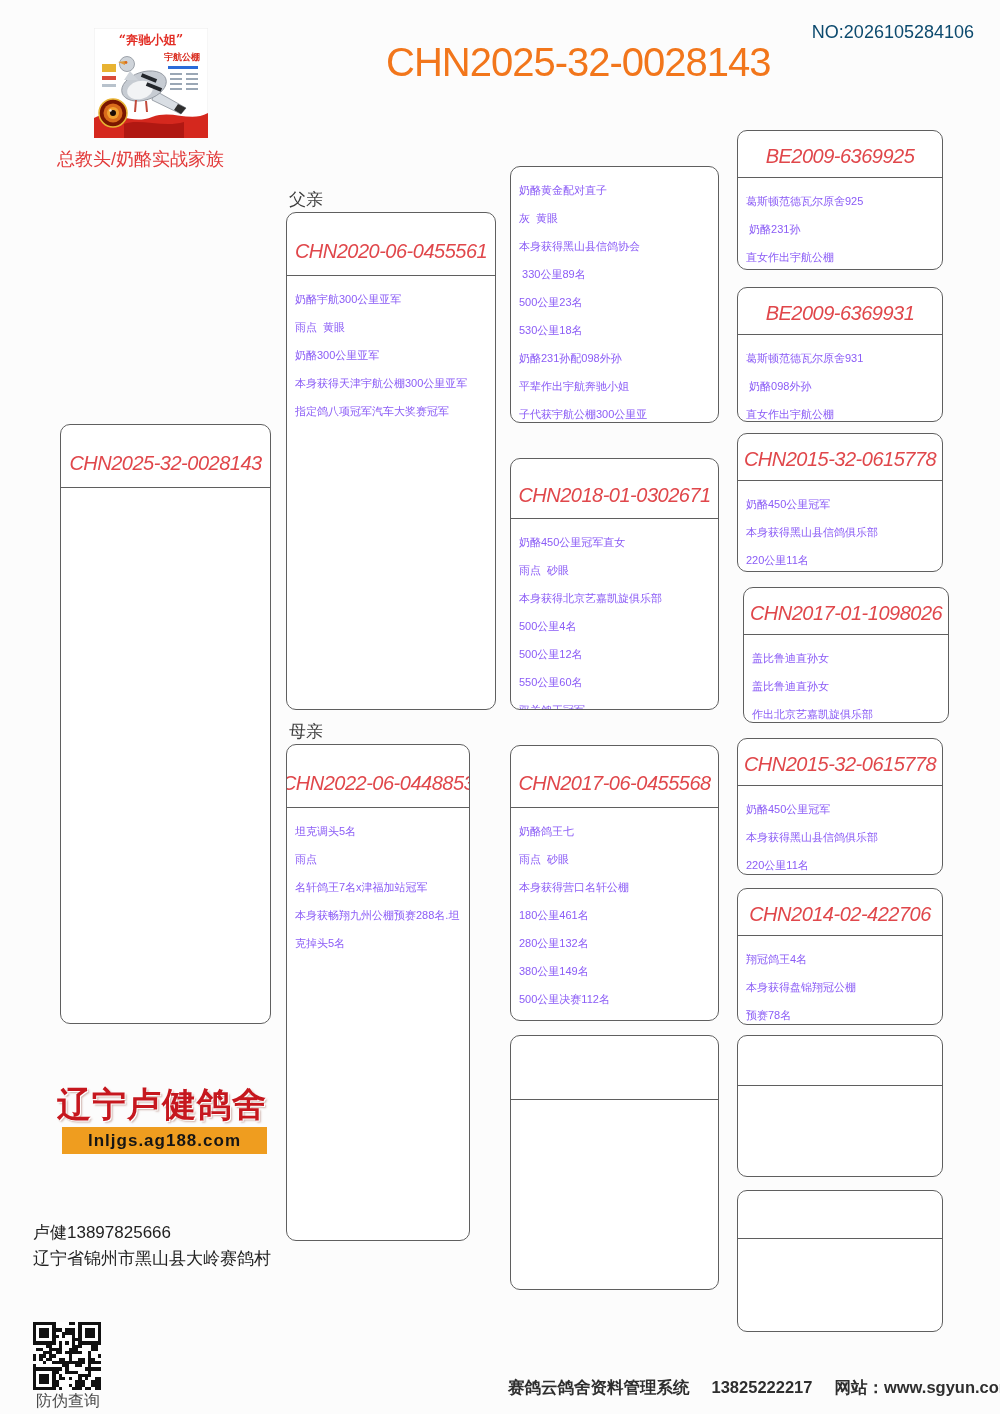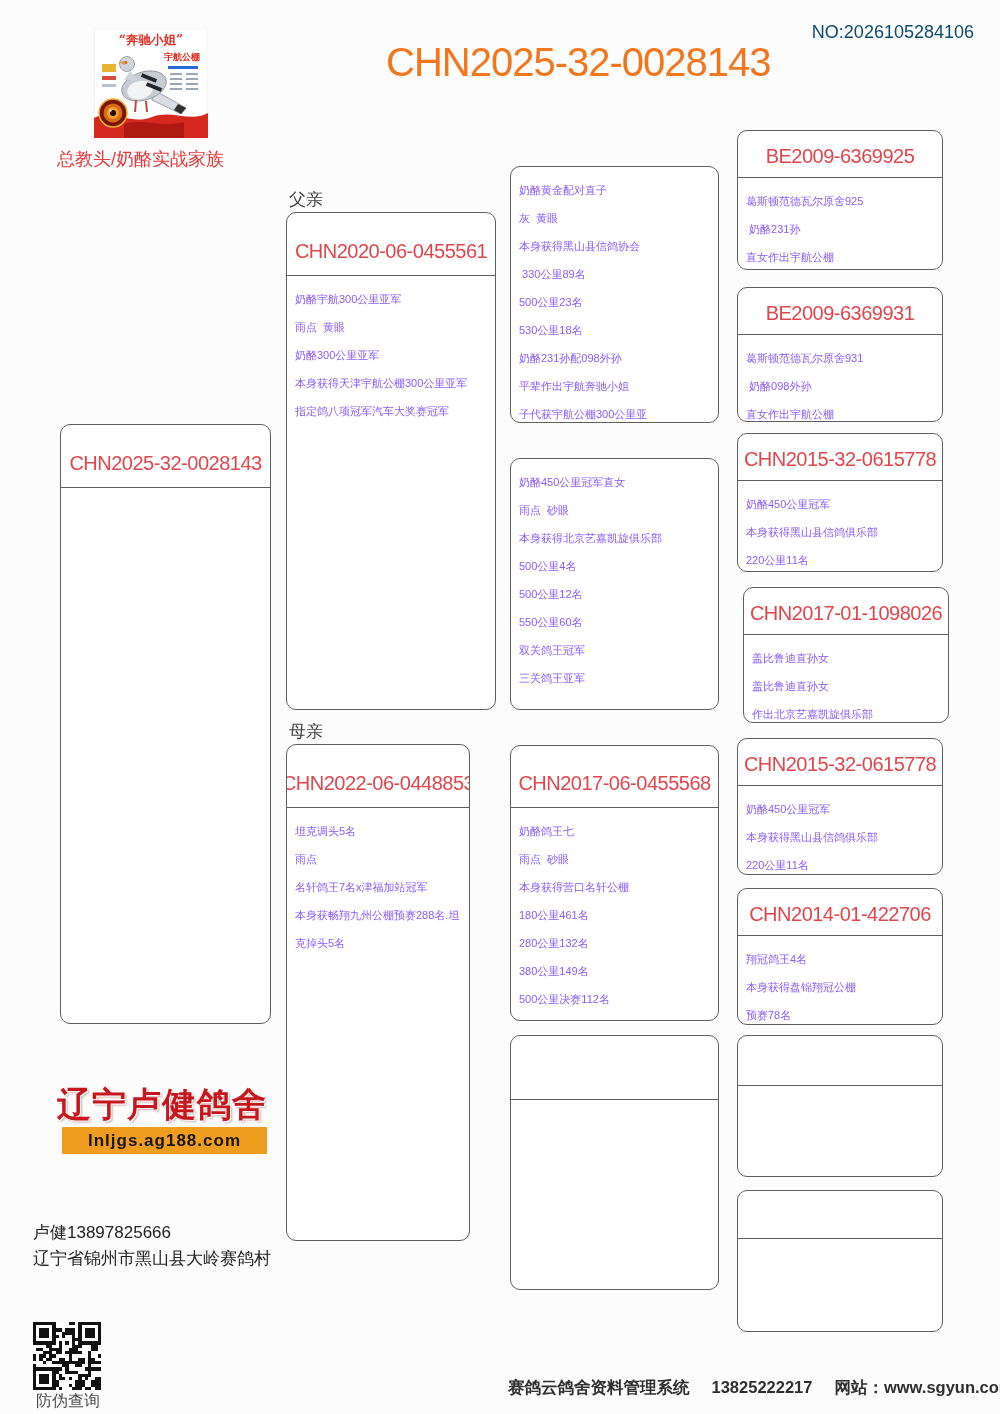--- a/index.html
+++ b/index.html
@@ -14,21 +14,21 @@
 
   
   .parent-label{position:absolute;font-size:17px;color:#3c3c3c;}
 
   
   .card{position:absolute;background:#ffffff;border:1.5px solid #5f5f5f;border-radius:10px;
         box-sizing:border-box;display:flex;flex-direction:column;overflow:hidden;}
   .card-header{flex:0 0 auto;border-bottom:1.5px solid #5f5f5f;display:flex;align-items:center;justify-content:center;box-sizing:border-box;}
   .hdr-tall{height:63px;padding-top:14px;}
   .hdr-small{height:47px;padding-top:4px;}
-  .ring{font-size:20px;letter-spacing:-0.5px;color:#e0474b;white-space:nowrap;}
+  .ring{font-size:20px;letter-spacing:-0.5px;color:#e0474b;white-space:nowrap;font-style:italic;}
   .card-body{flex:1 1 auto;padding:9px 8px 6px 8px;font-size:11px;line-height:28px;color:#8b5cf6;white-space:pre-wrap;word-break:break-all;}
 
   
   .loft-name{position:absolute;left:56px;top:1082px;width:212px;text-align:center;
              font-family:"DejaVu Serif","Liberation Serif",serif;font-weight:bold;font-size:34px;
              color:#c6171e;text-shadow:1px 1px 0 #ffffff,2px 2px 2px rgba(120,40,20,.35);letter-spacing:1px;}
   .loft-bar{position:absolute;left:62px;top:1127px;width:205px;height:27px;background:#ef9d1f;
             display:flex;align-items:center;justify-content:center;
             font-family:Liberation Sans, sans-serif;font-weight:bold;font-size:17px;color:#151515;letter-spacing:1px;}
   .loft-contact{position:absolute;left:33px;top:1220px;font-size:17px;line-height:26px;color:#222222;}
@@ -131,20 +131,23 @@
 灰  黄眼
 本身获得黑山县信鸽协会
  330公里89名
 500公里23名
 530公里18名
 奶酪231孙配098外孙
 平辈作出宇航奔驰小姐
 子代获宇航公棚300公里亚</div>
   </div>
   <div class="card" style="left:510px;top:458px;width:209px;height:252px;">
+    <div class="card-header hdr-tall" style="height:60px;">
+        <span class="ring">CHN2018-01-0302671</span>
+      </div>
     <div class="card-body">奶酪450公里冠军直女
 雨点  砂眼
 本身获得北京艺嘉凯旋俱乐部
 500公里4名
 500公里12名
 550公里60名
 双关鸽王冠军
 三关鸽王亚军</div>
   </div>
   <div class="card" style="left:510px;top:745px;width:209px;height:276px;">
@@ -206,21 +209,21 @@
   <div class="card" style="left:737px;top:738px;width:206px;height:137px;">
     <div class="card-header hdr-small">
         <span class="ring">CHN2015-32-0615778</span>
       </div>
     <div class="card-body">奶酪450公里冠军
 本身获得黑山县信鸽俱乐部
 220公里11名</div>
   </div>
   <div class="card" style="left:737px;top:888px;width:206px;height:137px;">
     <div class="card-header hdr-small">
-        <span class="ring">CHN2014-01-422706</span>
+        <span class="ring">CHN2014-02-422706</span>
       </div>
     <div class="card-body">翔冠鸽王4名
 本身获得盘锦翔冠公棚
 预赛78名
 决赛38名</div>
   </div>
   <div class="card" style="left:737px;top:1035px;width:206px;height:142px;">
     <div class="card-header hdr-small" style="height:50px;">
         <span class="ring"></span>
       </div>

